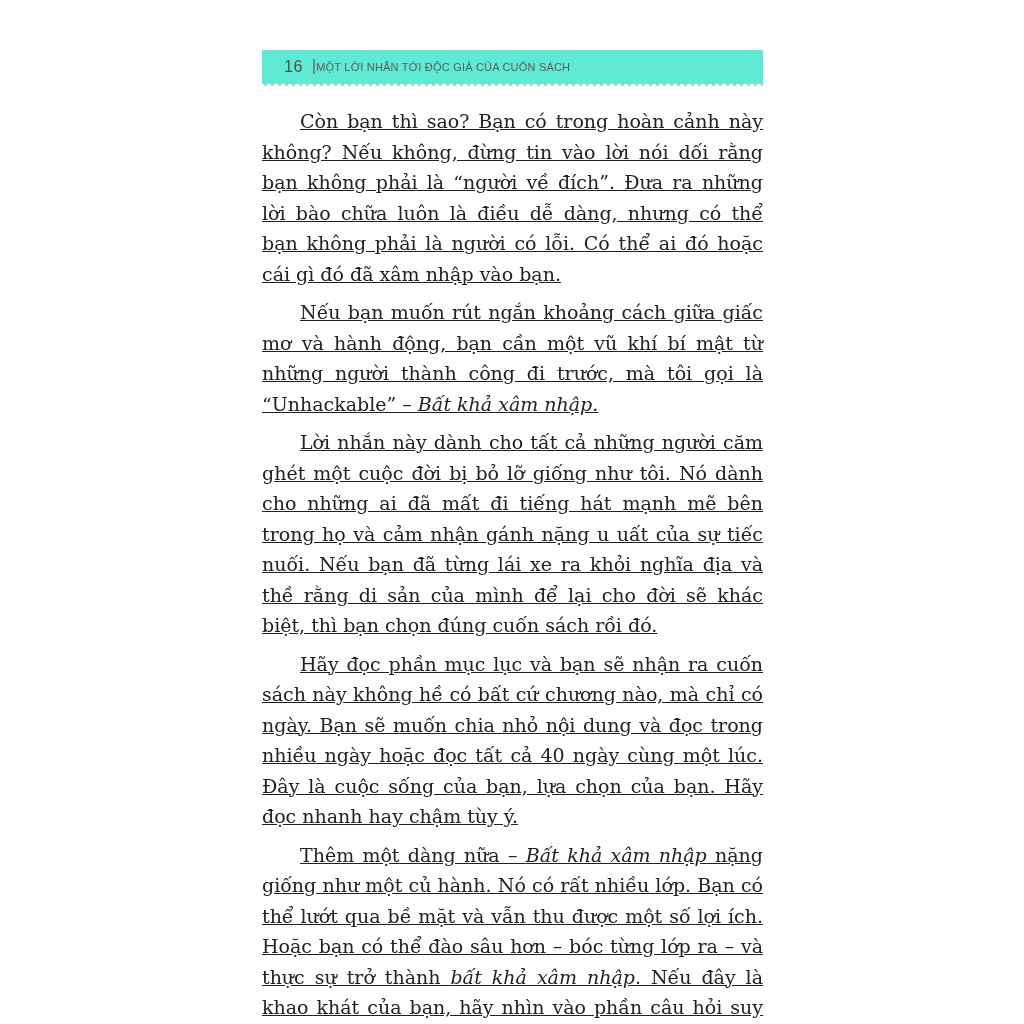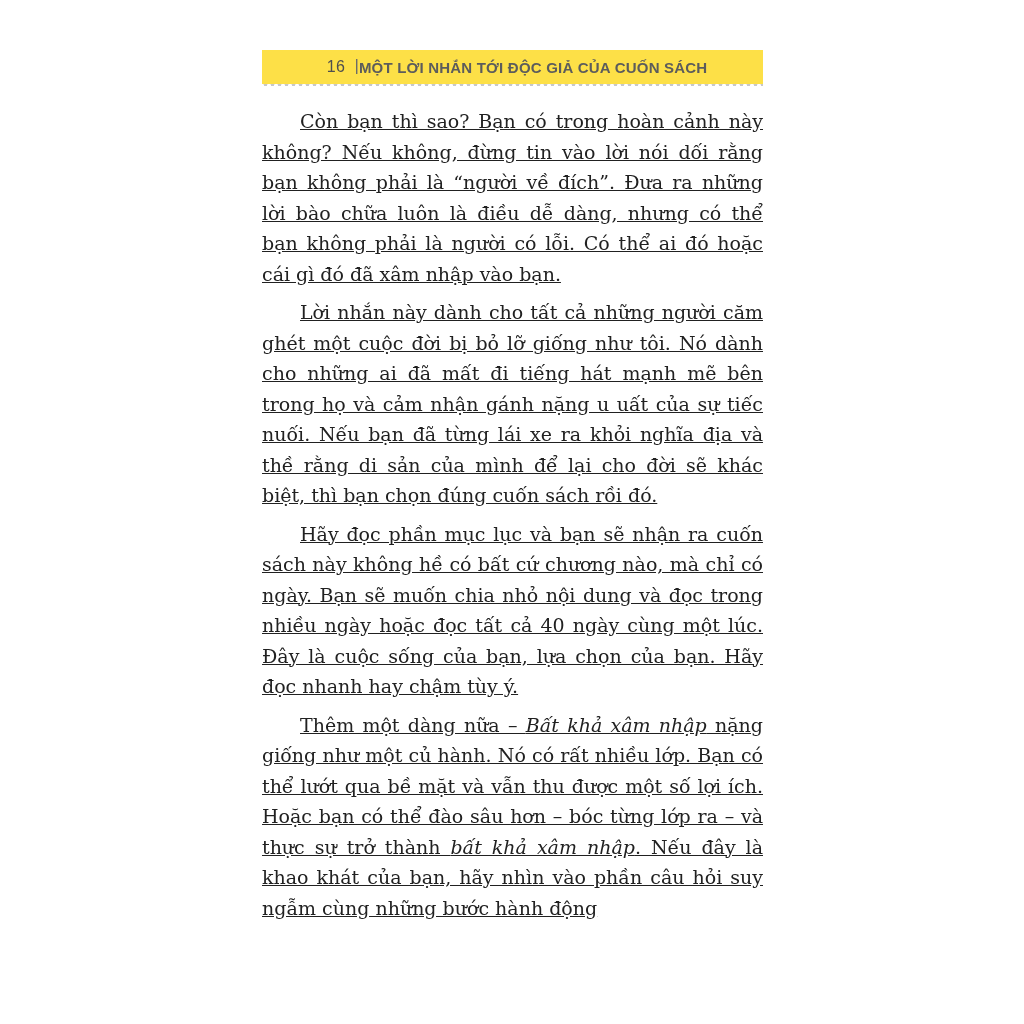--- a/index.html
+++ b/index.html
@@ -14,25 +14,25 @@
     background: #ffffff;
     overflow: hidden;
   }
   
   .page-header {
     position: absolute;
     left: 262px;
     top: 50px;
     width: 501px;
     height: 34px;
-    background: #fde047;
+    background: #5eead4;
     box-sizing: border-box;
     display: flex;
     align-items: center;
-    justify-content: center;
+    justify-content: flex-start;
     padding: 0 13px 0 22px;
     font-family: "Liberation Sans", sans-serif;
   }
   
   .page-header::after {
     content: "";
     position: absolute;
     left: 0;
     right: 0;
     top: 100%;
@@ -51,22 +51,22 @@
     color: #4f4f4f;
     letter-spacing: 0.5px;
   }
   .header-separator {
     font-size: 17px;
     color: #6a6a6a;
     font-weight: 300;
     transform: translateY(-1px);
   }
   .running-title {
-    font-size: 15px;
-    font-weight: bold;
+    font-size: 11px;
+    font-weight: normal;
     color: #5c5c5c;
     letter-spacing: 0.2px;
   }
   
   .body-column {
     position: absolute;
     left: 262px;
     top: 106px;
     width: 501px;
     font-family: "DejaVu Serif", "Liberation Serif", serif;
@@ -92,18 +92,19 @@
   <div class="page-header">
     <span class="page-number-group">
       <span class="page-number">16</span>
       <span class="header-separator">|</span>
     </span>
     <span class="running-title">MỘT LỜI NHẮN TỚI ĐỘC GIẢ CỦA CUỐN SÁCH</span>
   </div>
 
   <div class="body-column">
       <p><span>Còn bạn thì sao? Bạn có trong hoàn cảnh này không? Nếu không, đừng tin vào lời nói dối rằng bạn không phải là “người về đích”. Đưa ra những lời bào chữa luôn là điều dễ dàng, nhưng có thể bạn không phải là người có lỗi. Có thể ai đó hoặc cái gì đó đã xâm nhập vào bạn.</span></p>
+      <p><span>Nếu bạn muốn rút ngắn khoảng cách giữa giấc mơ và hành động, bạn cần một vũ khí bí mật từ những người thành công đi trước, mà tôi gọi là “Unhackable” – </span><em>Bất khả xâm nhập.</em></p>
       <p><span>Lời nhắn này dành cho tất cả những người căm ghét một cuộc đời bị bỏ lỡ giống như tôi. Nó dành cho những ai đã mất đi tiếng hát mạnh mẽ bên trong họ và cảm nhận gánh nặng u uất của sự tiếc nuối. Nếu bạn đã từng lái xe ra khỏi nghĩa địa và thề rằng di sản của mình để lại cho đời sẽ khác biệt, thì bạn chọn đúng cuốn sách rồi đó.</span></p>
       <p><span>Hãy đọc phần mục lục và bạn sẽ nhận ra cuốn sách này không hề có bất cứ chương nào, mà chỉ có ngày. Bạn sẽ muốn chia nhỏ nội dung và đọc trong nhiều ngày hoặc đọc tất cả 40 ngày cùng một lúc. Đây là cuộc sống của bạn, lựa chọn của bạn. Hãy đọc nhanh hay chậm tùy ý.</span></p>
       <p><span>Thêm một dàng nữa – </span><em>Bất khả xâm nhập</em><span> nặng giống như một củ hành. Nó có rất nhiều lớp. Bạn có thể lướt qua bề mặt và vẫn thu được một số lợi ích. Hoặc bạn có thể đào sâu hơn – bóc từng lớp ra – và thực sự trở thành </span><em>bất khả xâm nhập</em><span>. Nếu đây là khao khát của bạn, hãy nhìn vào phần câu hỏi suy ngẫm cùng những bước hành động</span></p>
     </div>
 
 </div>
 
 </body></html>

